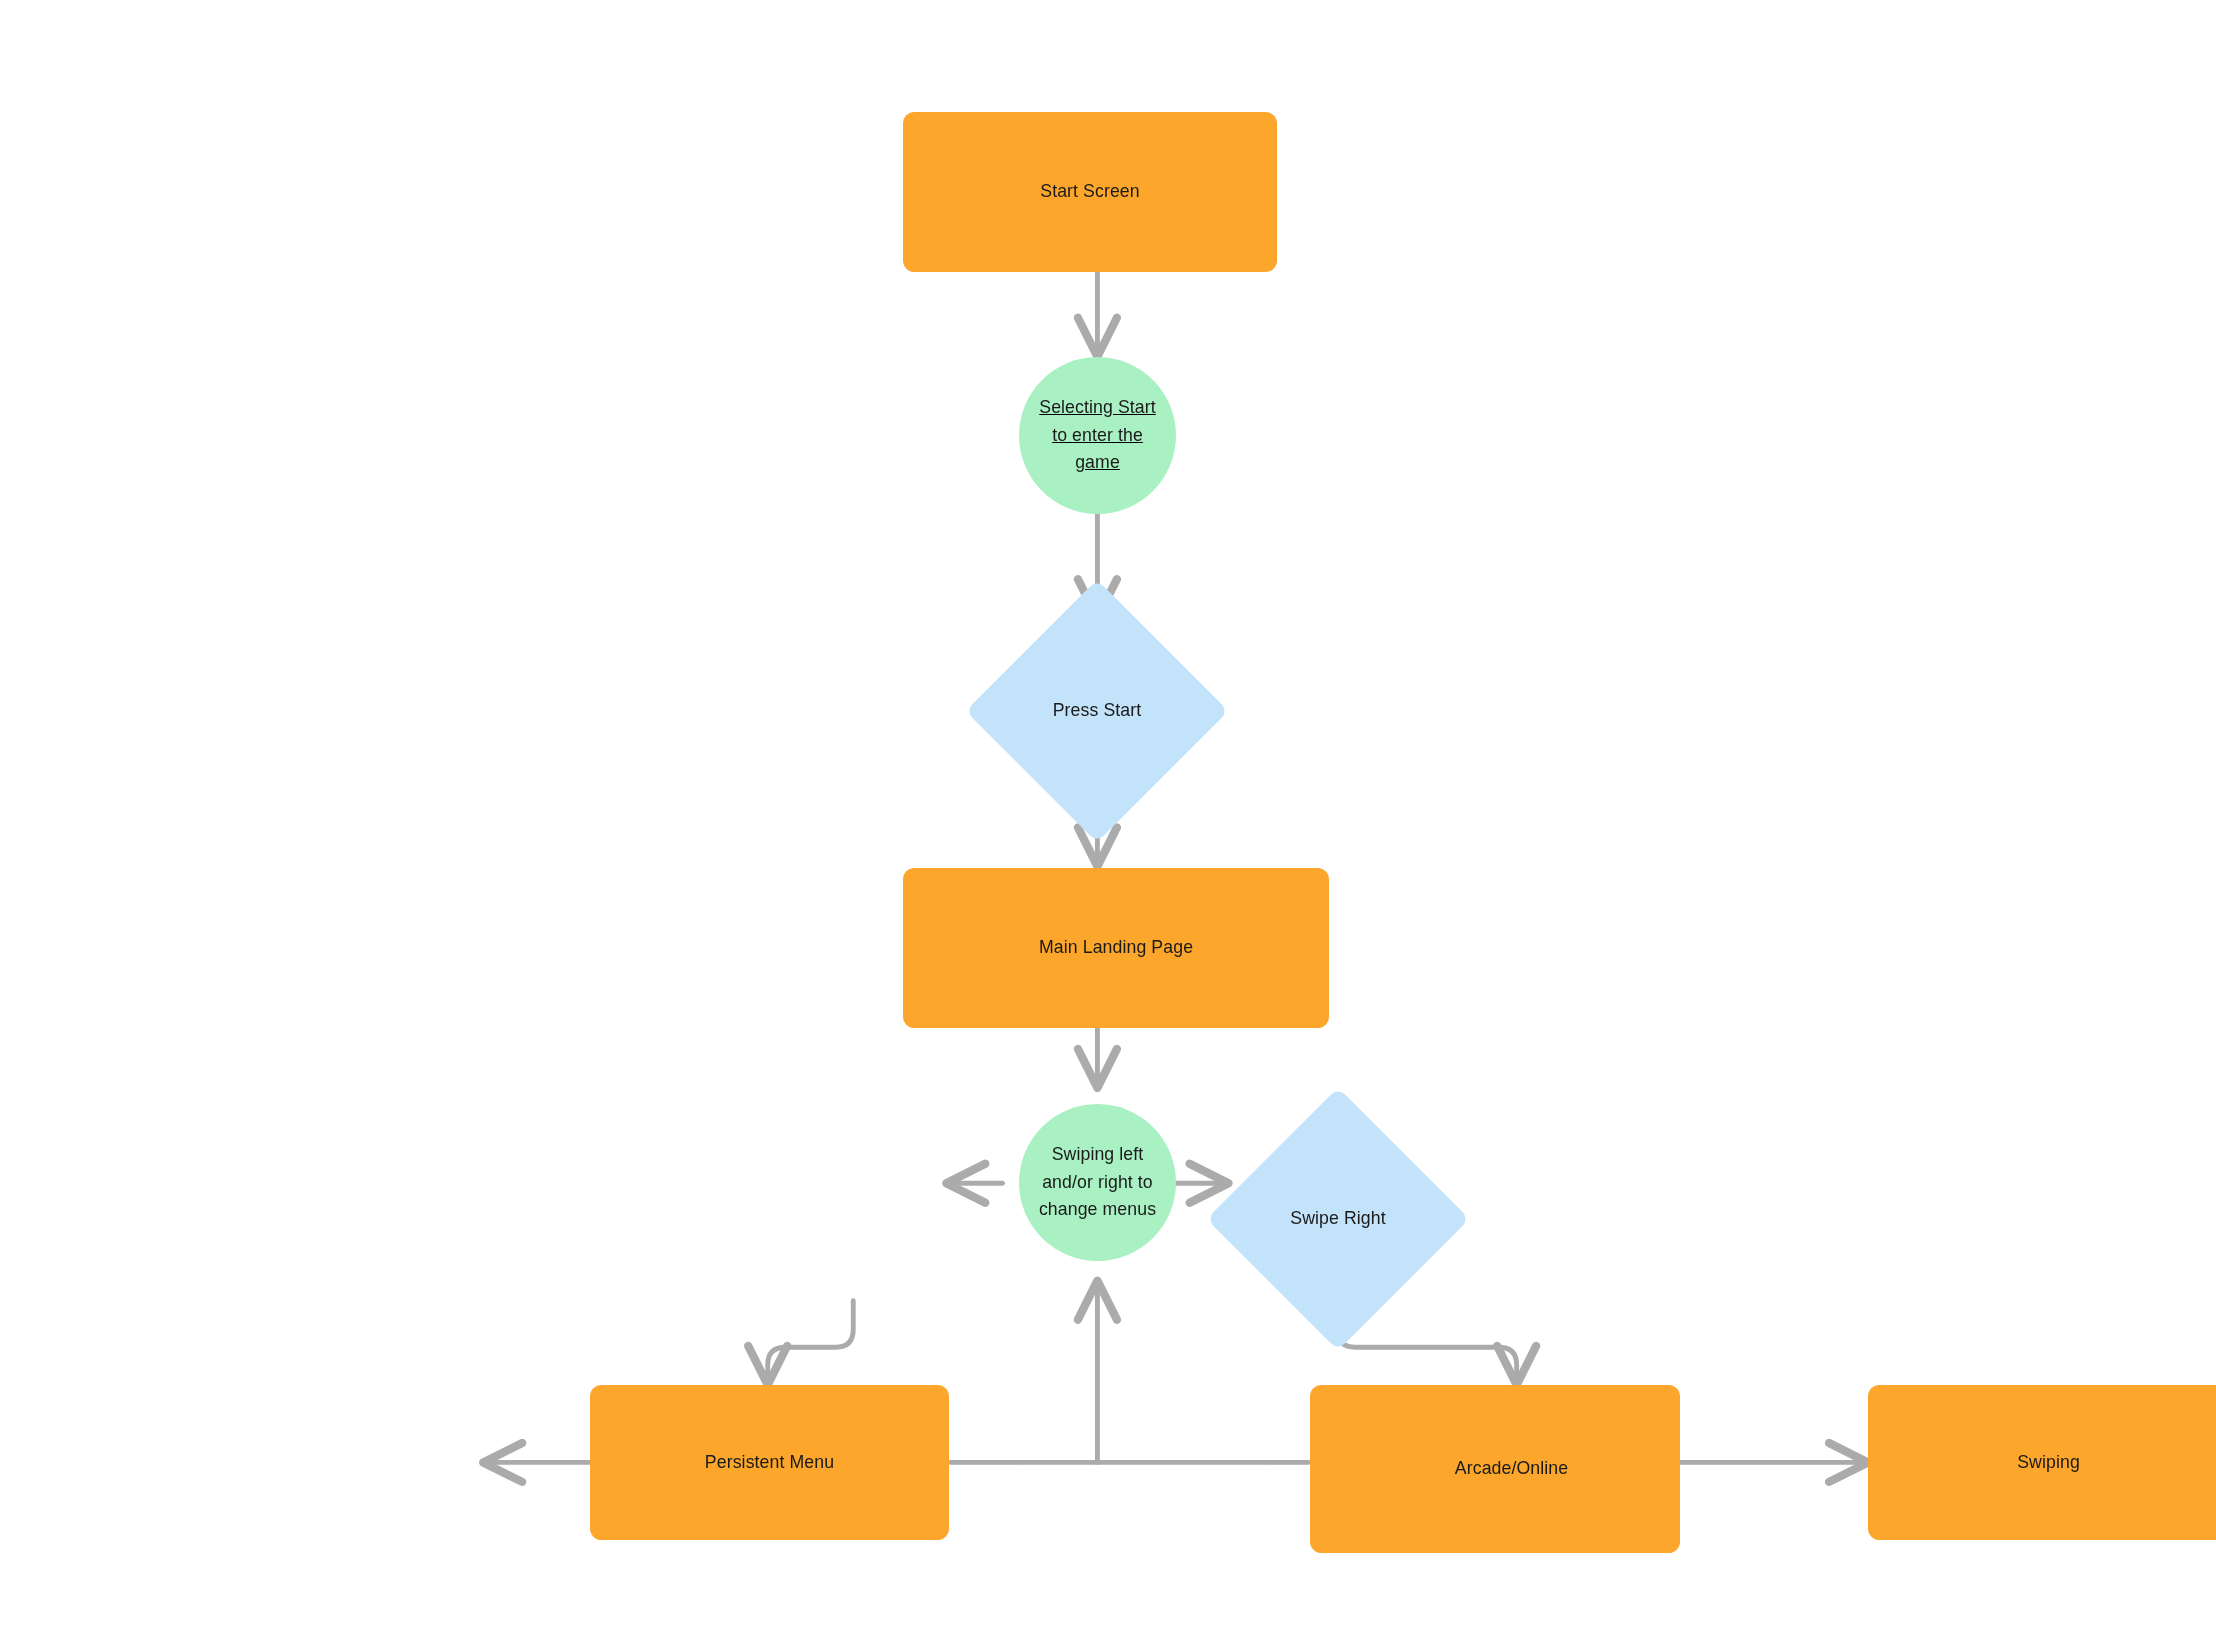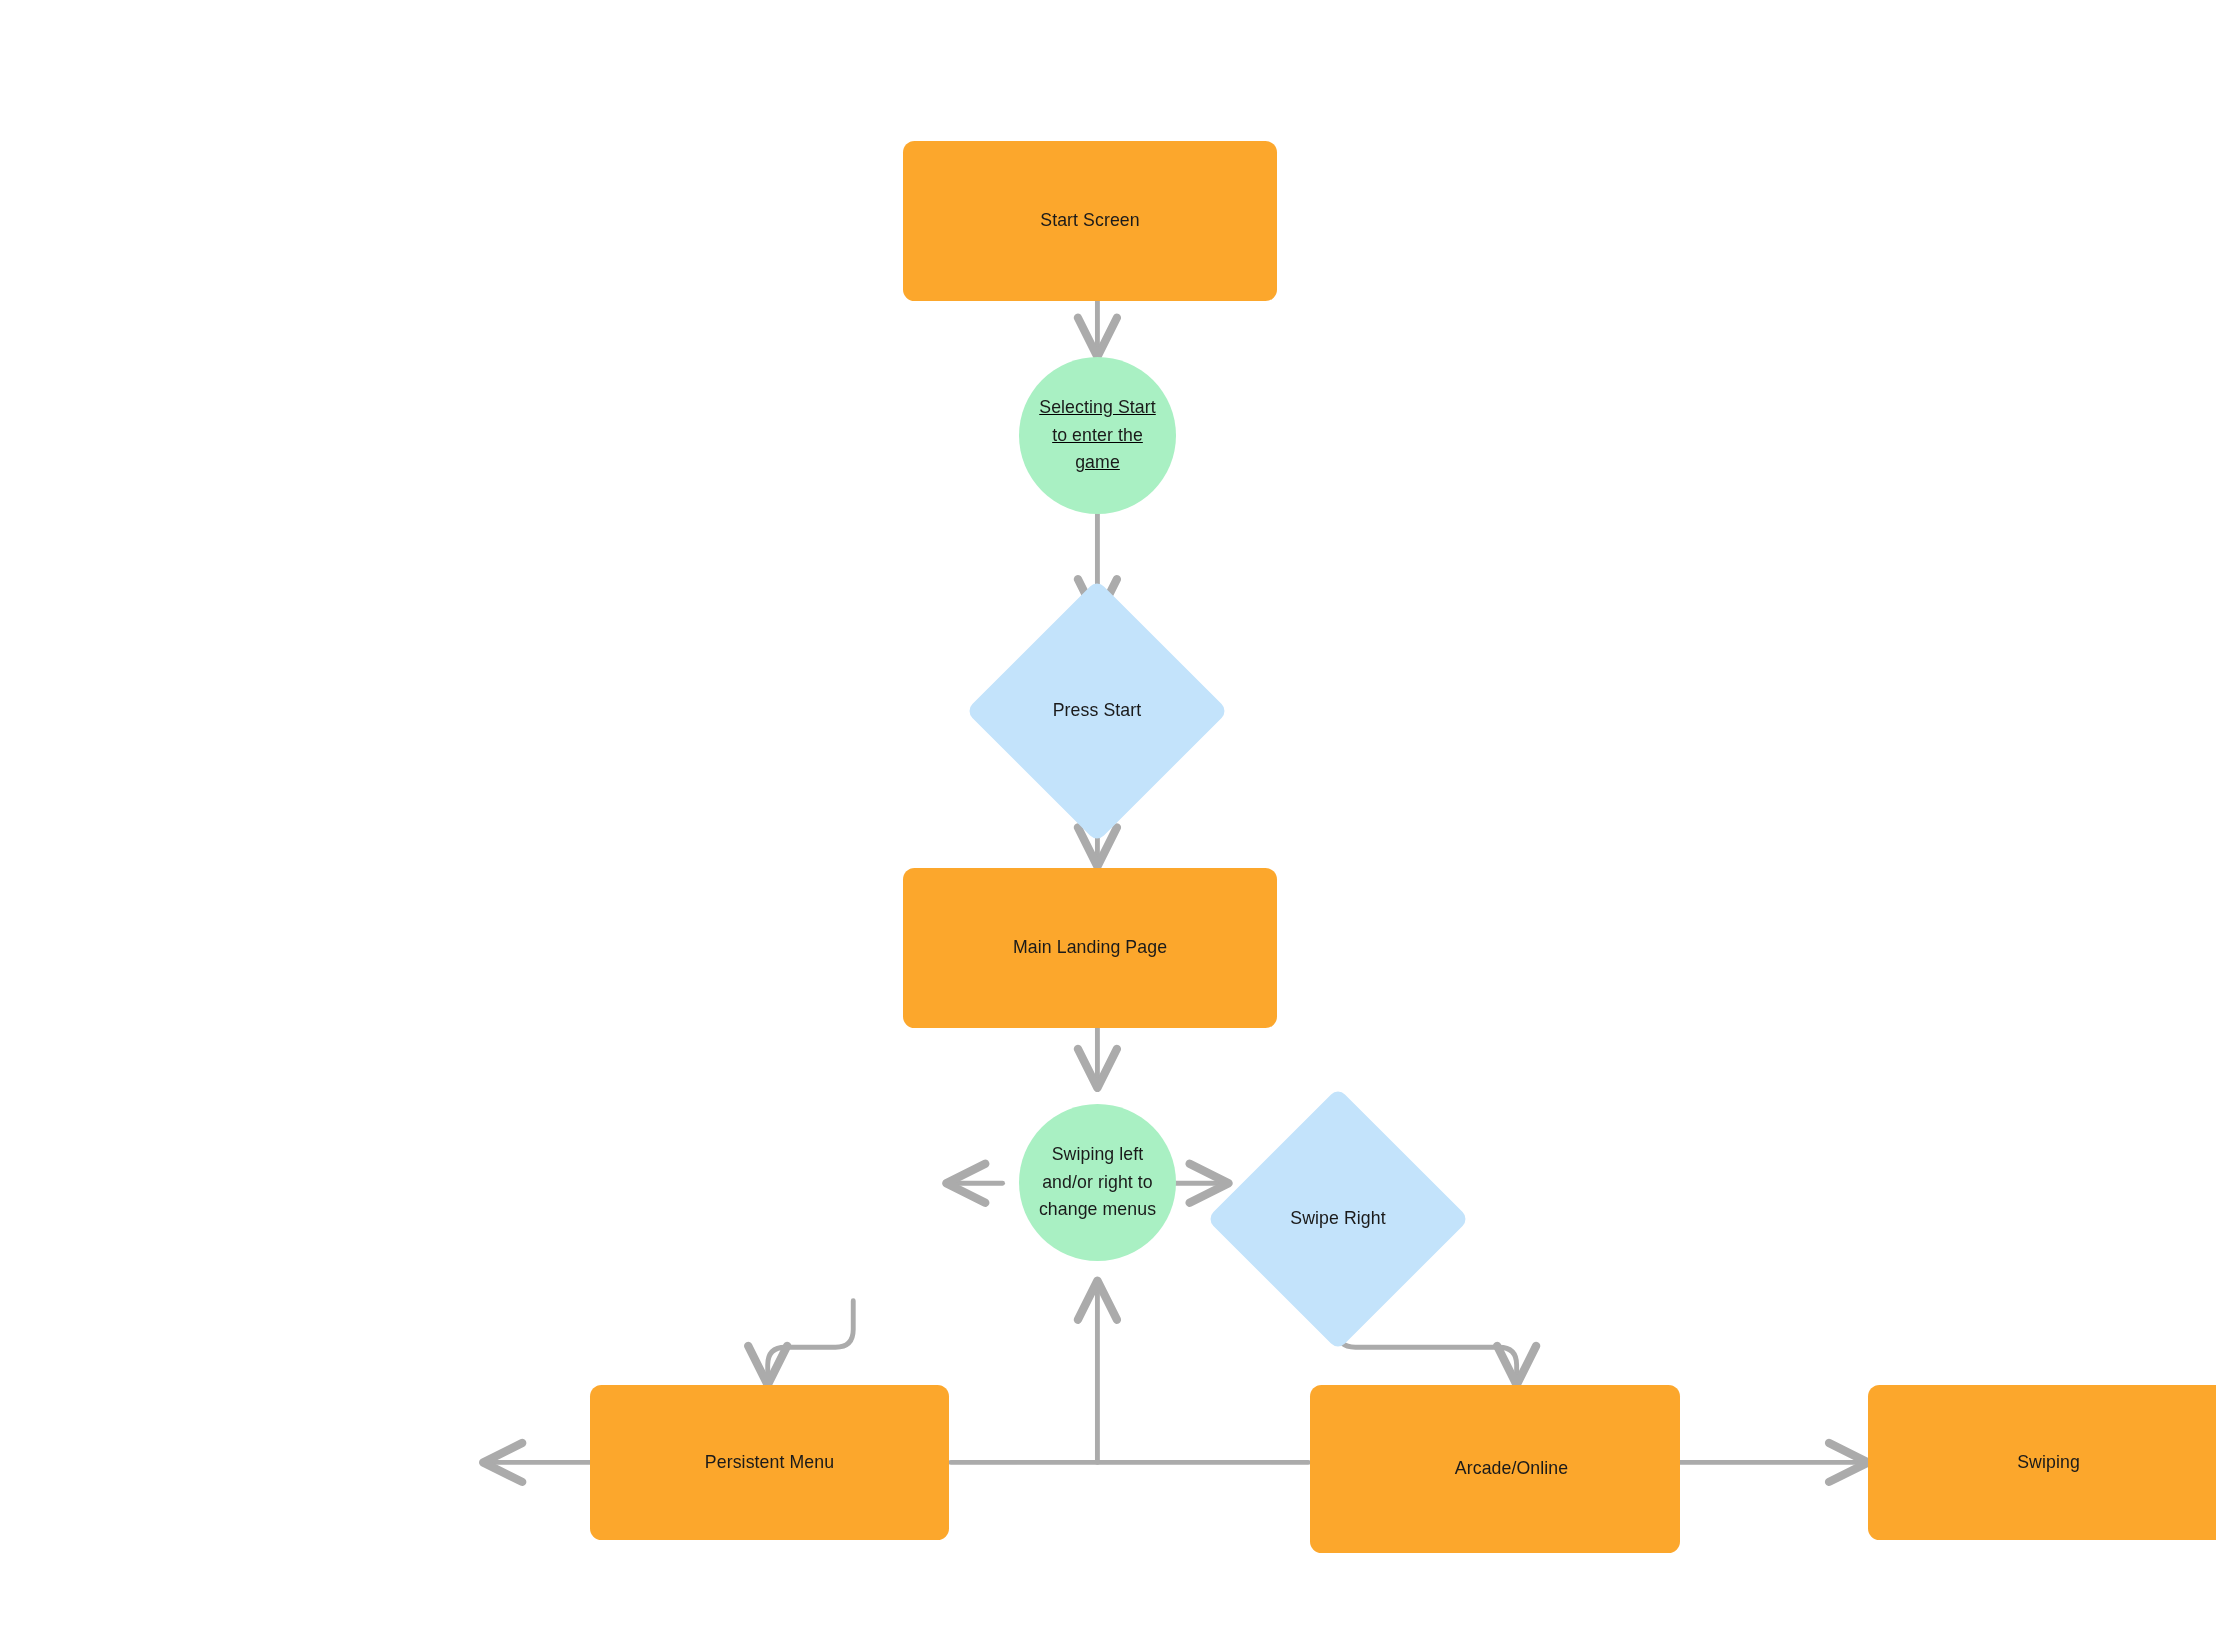--- a/index.html
+++ b/index.html
@@ -90,38 +90,38 @@
       <path d="M2638,2670 L2772,2670" marker-end="url(#ah)"></path>
       <path d="M1925,2935 L1925,3000 Q1925,3040 1885,3040 L1772,3040 Q1732,3040 1732,3080 L1732,3125" marker-end="url(#ah)"></path>
       <path d="M3018,2935 L3018,3000 Q3018,3040 3058,3040 L3382,3040 Q3422,3040 3422,3080 L3422,3125" marker-end="url(#ah)"></path>
       <path d="M2130,3300 L1090,3300" marker-end="url(#ah)"></path>
       <path d="M2145,3300 L2952,3300"></path>
       <path d="M2476,3300 L2476,2890" marker-end="url(#ah)"></path>
       <path d="M3790,3300 L4215,3300" marker-end="url(#ah)"></path>
     </g>
   </svg>
 
-  <div class="node proc" style="left:903px; top:112px; width:374px; height:160px;margin-top:29px;">
+  <div class="node proc" style="left:903px; top:112px; width:374px; height:160px;">
     <span class="node-label">Start Screen</span>
   </div>
 
   <div class="node circ" style="left:1019px; top:357px; width:157px; height:157px;text-decoration:underline;">
     <span class="node-label">Selecting Start
 to enter the
 game</span>
   </div>
 
   <div class="diamond-wrap" style="left:1004px; top:618px; width:186px; height:186px;">
     <div class="diamond-shape"></div>
     <div class="diamond-text">
       <span class="node-label">Press Start</span>
     </div>
   </div>
 
-  <div class="node proc" style="left:903px; top:868px; width:374px; height:160px;">
+  <div class="node proc" style="left:903px; top:868px; width:426px; height:160px;">
     <span class="node-label">Main Landing Page</span>
   </div>
 
 
   <div class="node circ" style="left:1019px; top:1104px; width:157px; height:157px;">
     <span class="node-label">Swiping left
 and/or right to
 change menus</span>
   </div>
 

